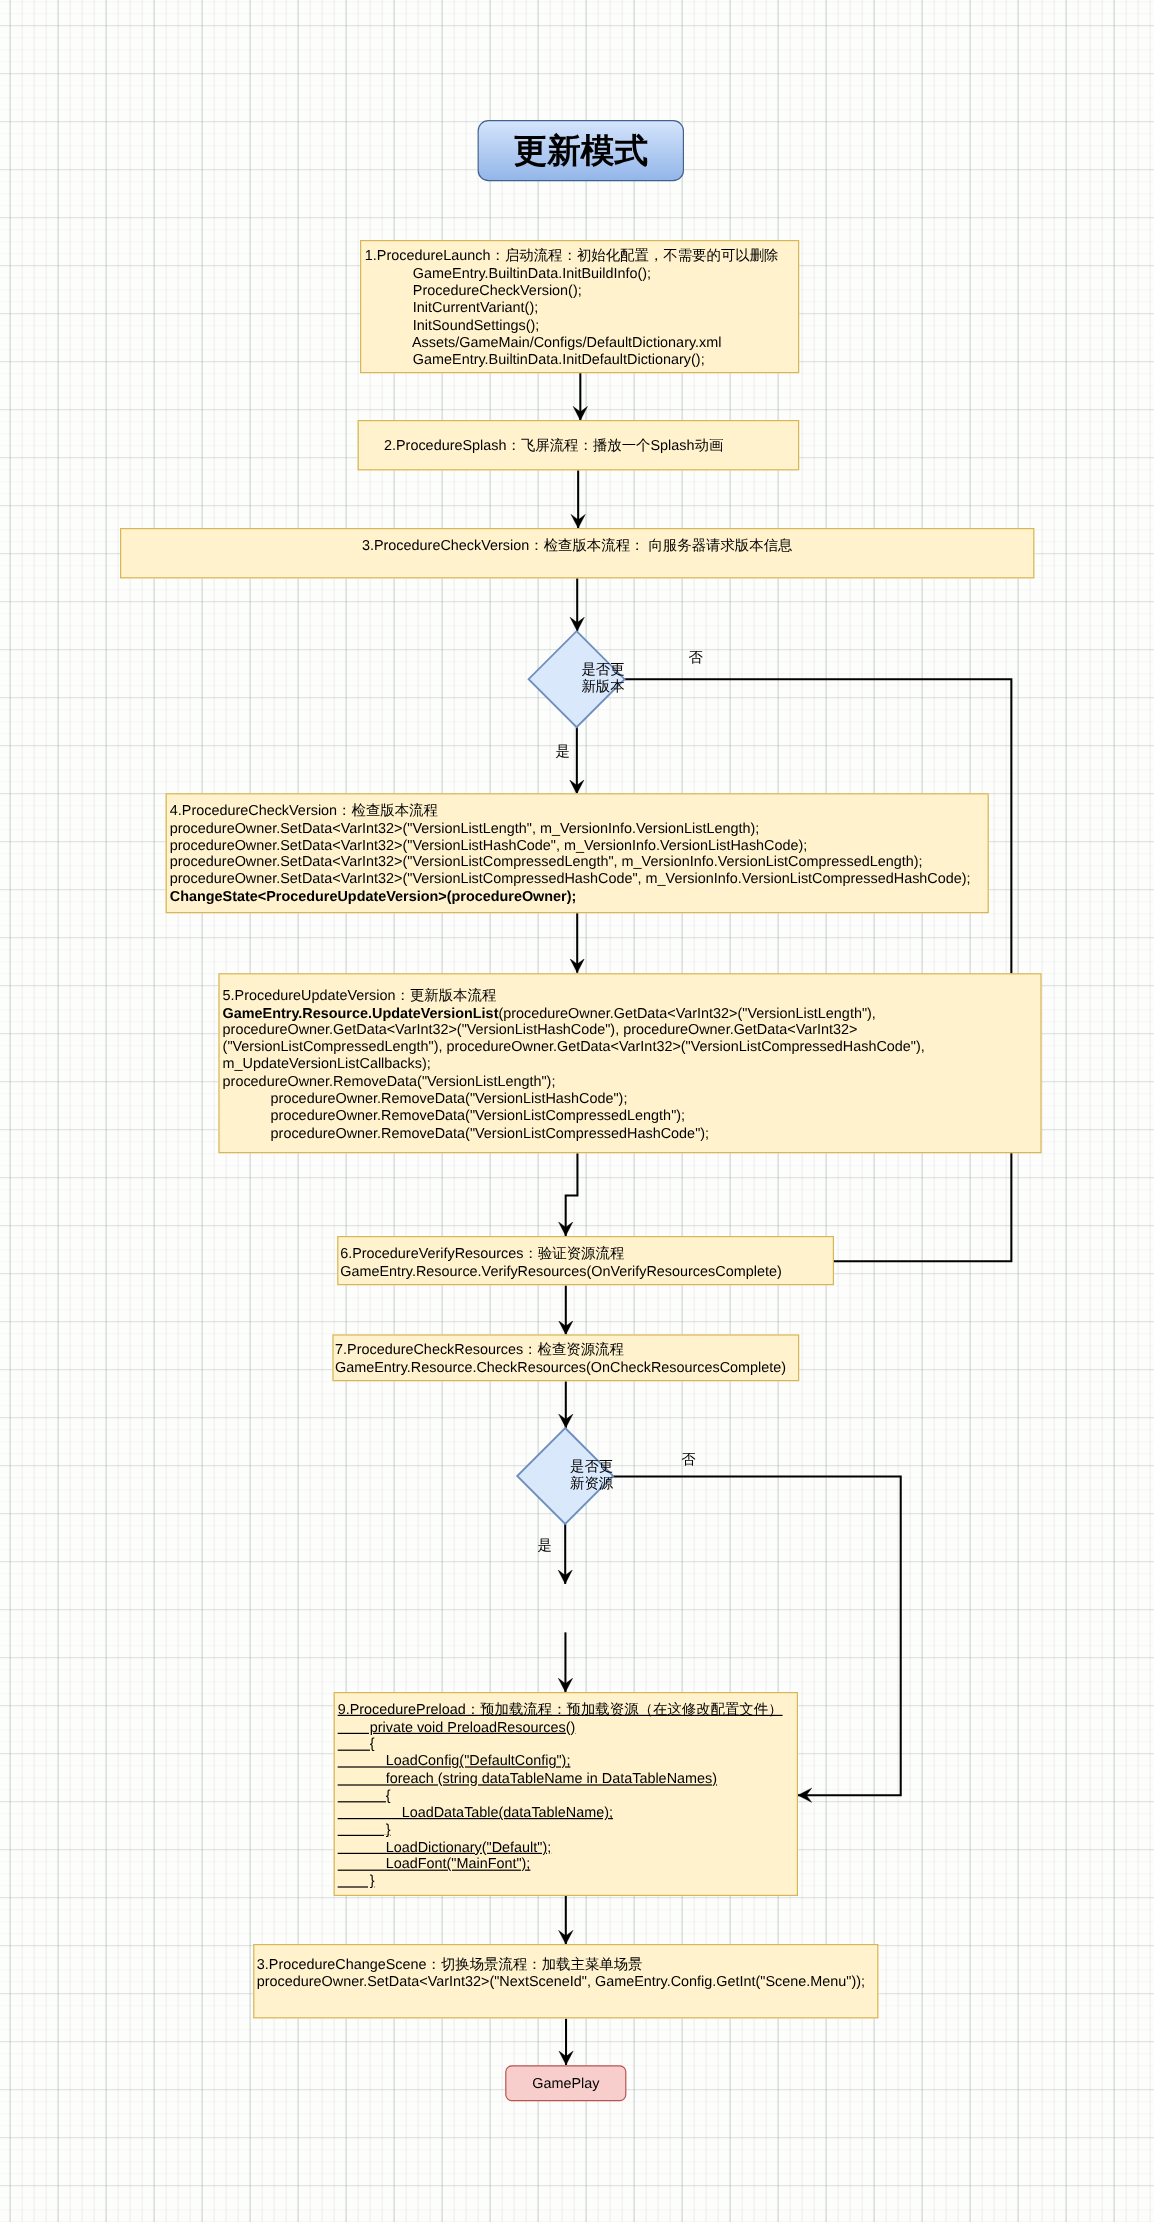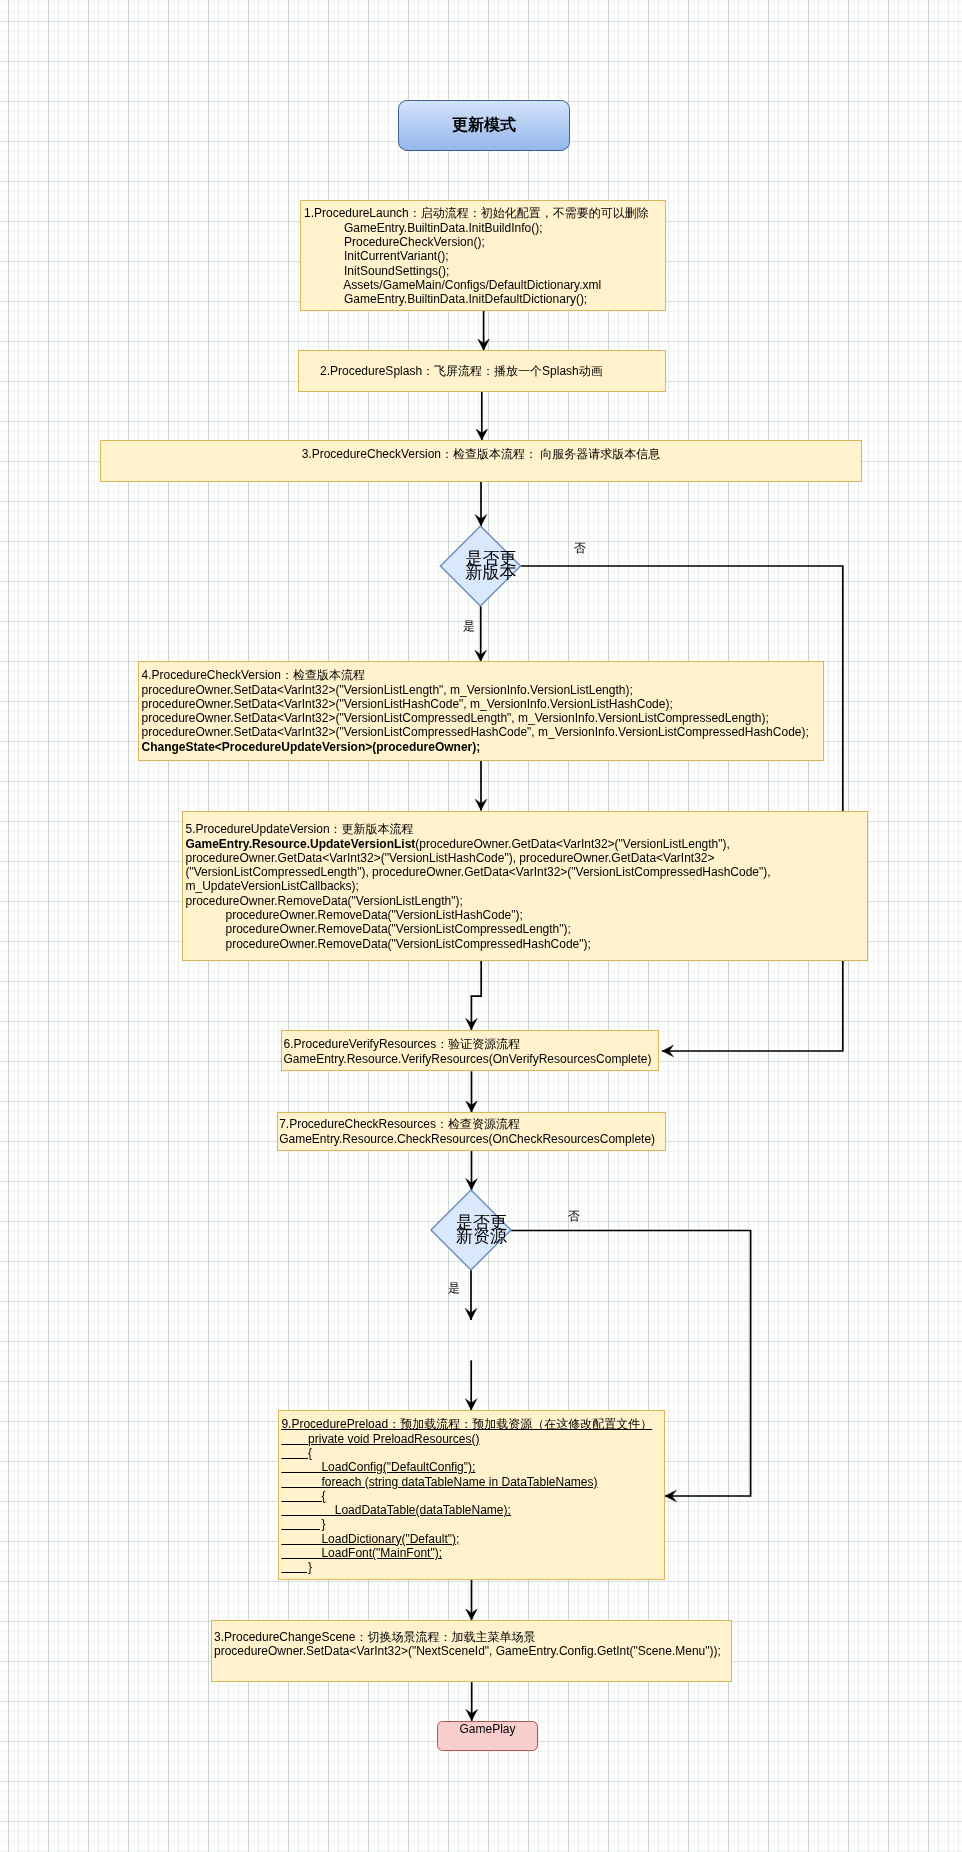--- a/index.html
+++ b/index.html
@@ -34,30 +34,30 @@
   }
   .proc .ln{display:block;white-space:pre;line-height:14.3px;height:14.3px;}
   .proc .ln.cjk{line-height:15px;height:15px;}
   .proc.tight .ln{line-height:13.8px;height:13.8px;}
   .proc .b{font-weight:bold;}
 
   .title-box{
     background:linear-gradient(to bottom,#d4e4fc 0%,#93b6e9 100%);
     border:1.4px solid #41618f;border-radius:9px;
     display:flex;align-items:center;justify-content:center;
-    font-size:16px;font-weight:bold;color:#000000;
+    font-size:28px;font-weight:bold;color:#000000;
     letter-spacing:0px;
   }
   .end-box{
     background:#f8cecc;border:1.5px solid #b85450;border-radius:5.5px;
-    display:flex;align-items:flex-start;justify-content:center;
-    font-size:12px;color:#000000;margin-left:16px;
+    display:flex;align-items:center;justify-content:center;
+    font-size:12px;color:#000000;
   }
-  .dtxt{position:absolute;text-align:left;
-    font-size:17px;line-height:13.4px;color:#000000;white-space:pre;padding-left:25px;}
+  .dtxt{position:absolute;text-align:right;
+    font-size:12px;line-height:13.4px;color:#000000;white-space:pre;}
   .dtxt span{display:block;line-height:13.4px;height:13.4px;}
   .elabel{position:absolute;font-size:12px;line-height:12px;color:#000000;white-space:nowrap;}
 </style>
 </head>
 <body>
 
 <div id="canvas">
   <div id="grid"></div>
 
   <svg id="edges" viewBox="0 0 962 1852" width="962" height="1852">
@@ -138,21 +138,21 @@
     <span class="ln"><b>GameEntry.Resource.UpdateVersionList</b><span>(procedureOwner.GetData&lt;VarInt32&gt;("VersionListLength"),</span></span>
     <span class="ln">procedureOwner.GetData&lt;VarInt32&gt;("VersionListHashCode"), procedureOwner.GetData&lt;VarInt32&gt;</span>
     <span class="ln">("VersionListCompressedLength"), procedureOwner.GetData&lt;VarInt32&gt;("VersionListCompressedHashCode"),</span>
     <span class="ln">m_UpdateVersionListCallbacks);</span>
     <span class="ln">procedureOwner.RemoveData("VersionListLength");</span>
     <span class="ln">            procedureOwner.RemoveData("VersionListHashCode");</span>
     <span class="ln">            procedureOwner.RemoveData("VersionListCompressedLength");</span>
     <span class="ln">            procedureOwner.RemoveData("VersionListCompressedHashCode");</span>
   </div>
 
-  <div class="node proc" style="left:280.5px;top:1029.9px;width:378px;height:41.4px;padding:6px 0 16px 2px;">
+  <div class="node proc" style="left:280.5px;top:1029.9px;width:414px;height:41.4px;padding:6px 0 16px 2px;">
     <span class="ln cjk">6.ProcedureVerifyResources：验证资源流程</span>
     <span class="ln">GameEntry.Resource.VerifyResources(OnVerifyResourcesComplete)</span>
   </div>
 
   <div class="node proc" style="left:277.4px;top:1112.3px;width:389px;height:38.8px;padding:3.5px 0 0 0.8px;">
     <span class="ln cjk">7.ProcedureCheckResources：检查资源流程</span>
     <span class="ln">GameEntry.Resource.CheckResources(OnCheckResourcesComplete)</span>
   </div>
 
 

